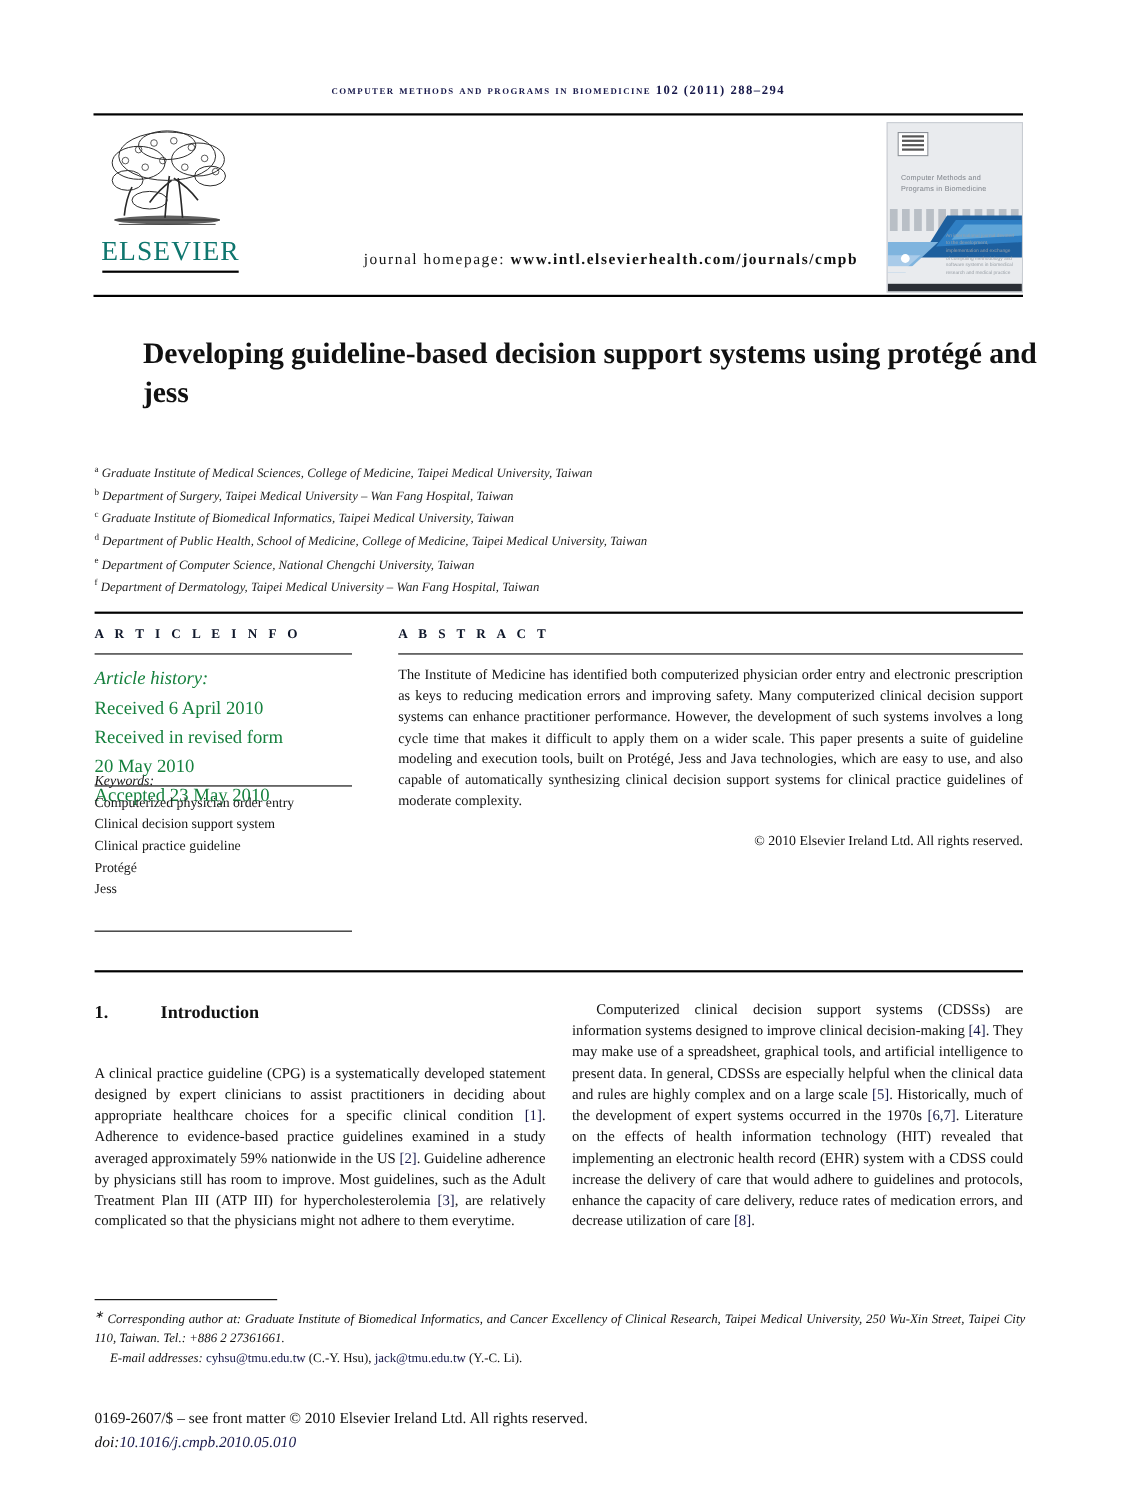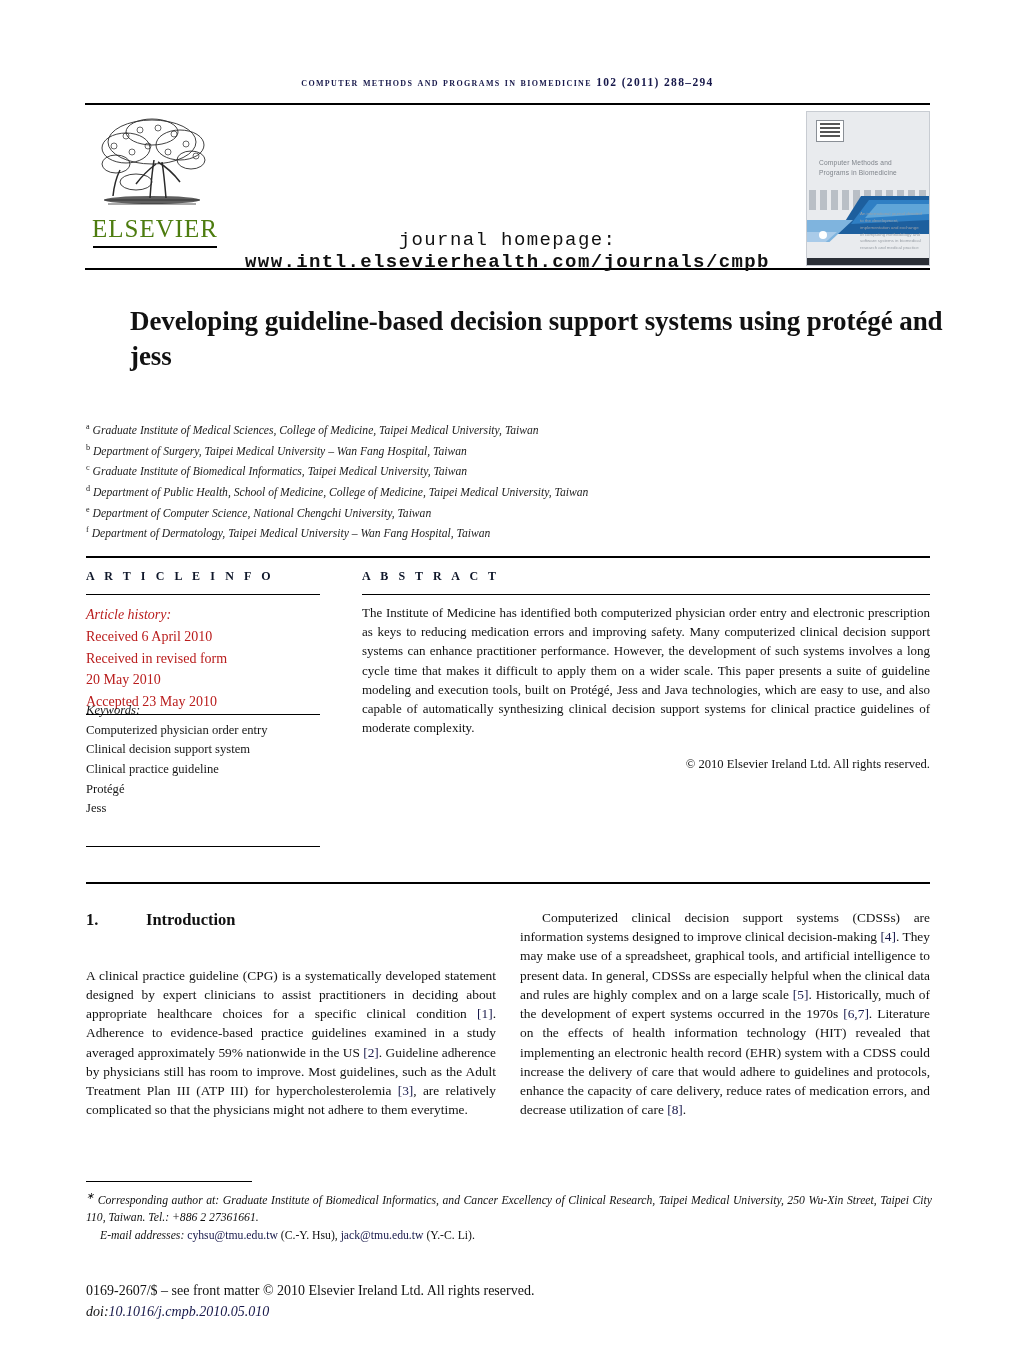--- a/index.html
+++ b/index.html
@@ -49,35 +49,35 @@
     position: absolute;
     left: 0; top: 3px;
     width: 140px; height: 158px;
   }
   .tree-svg { display: block; margin: 4px auto 0; }
   .elsevier-word {
     text-align: center;
     font-family: "Liberation Serif", serif;
     font-size: 25px;
     letter-spacing: 1px;
-    color: #4d7c0f;
+    color: #0f766e;
     margin-top: 1px;
   }
   .logo-rule {
     width: 124px; height: 2px;
     background: #000;
     margin: 3px auto 0;
   }
   .homepage-line {
     position: absolute;
     left: 150px; right: 150px;
     top: 124px;
-    text-align: center;
-    font-family: Liberation Mono, monospace;
-    font-size: 19px;
+    text-align: right;
+    font-family: Liberation Serif, serif;
+    font-size: 14px;
     letter-spacing: 1.4px;
     color: #111;
   }
   .homepage-line .lbl { font-weight: normal; }
   .homepage-line .url { font-weight: bold; }
   .cover-box {
     position: absolute;
     right: 0; top: 6px;
     width: 124px; height: 155px;
     background: #e9ebee;
@@ -184,23 +184,23 @@
     position: absolute;
     left: 362px; top: 594px;
     width: 568px; height: 1.3px;
     background: #000;
   }
   .info-col {
     position: absolute;
     left: 86px; top: 604px;
     width: 236px;
     font-family: "Liberation Serif", serif;
-    font-size: 14px;
+    font-size: 17px;
     line-height: 1.56;
-    color: #b91c1c;
+    color: #15803d;
   }
   .info-col .ital { font-style: italic; }
   .kw-rule {
     position: absolute;
     left: 86px; top: 714px;
     width: 234px; height: 1.3px;
     background: #000;
   }
   .kw-col {
     position: absolute;

